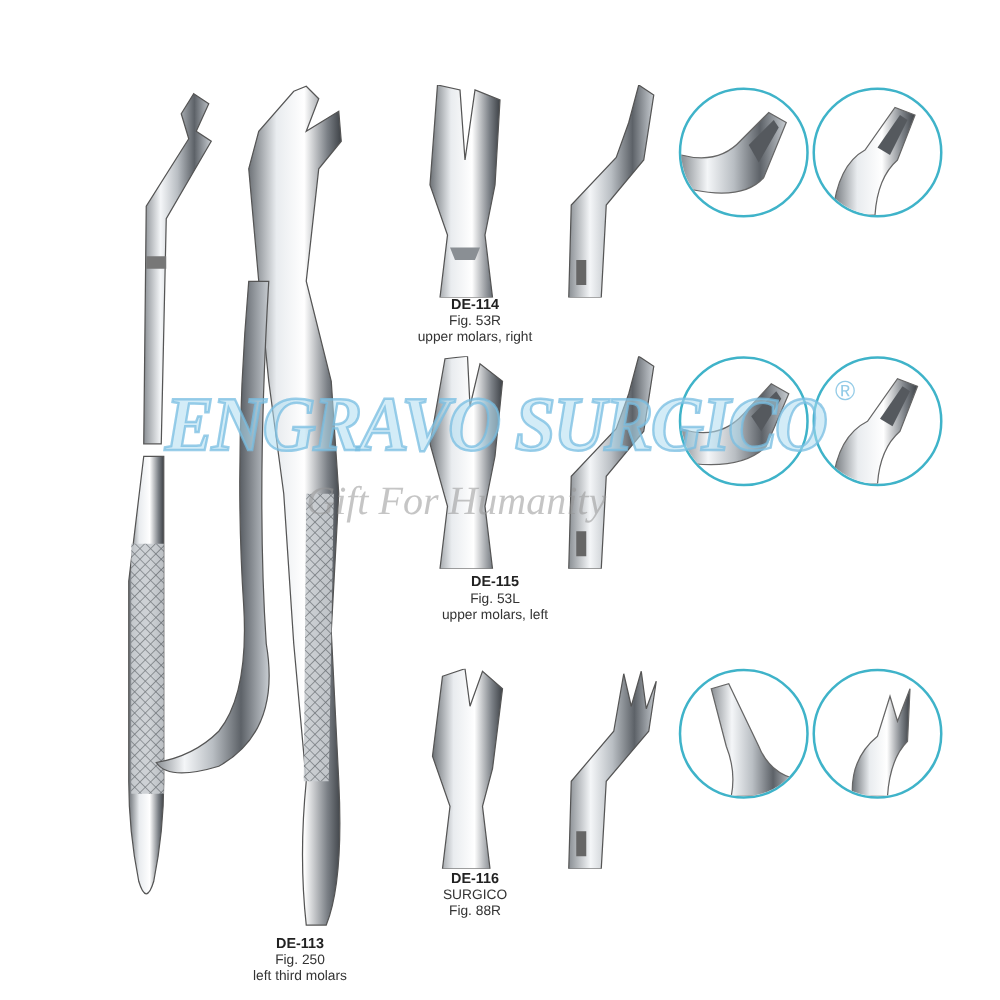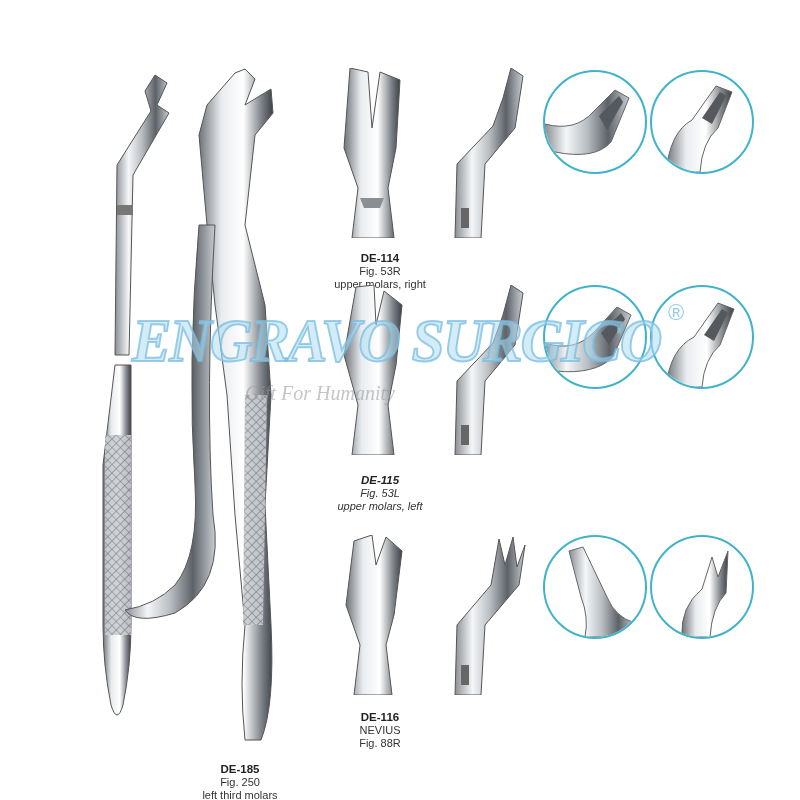--- a/index.html
+++ b/index.html
@@ -1,23 +1,23 @@
 <!DOCTYPE html>
 <html><head>
 <meta charset="utf-8">
 <style>
   html, body { margin:0; padding:0; background:#ffffff; }
   body { width:800px; height:800px; position:relative; overflow:hidden; font-family:"Liberation Sans", sans-serif; }
   .abs { position:absolute; }
   .label { position:absolute; text-align:center; color:#333; font-size:11px; line-height:13px; }
-  .label .code { font-weight:bold; font-size:11.5px; color:#222; display:block;margin-top:14px; }
+  .label .code { font-weight:bold; font-size:11.5px; color:#222; display:block; }
   .label .line { display:block; }
   .circle { position:absolute; width:104px; height:104px; border-radius:50%; border:2px solid #3fb3c9; background:#fff; overflow:hidden; box-sizing:border-box; }
   .watermark { position:absolute; left:118px; top:305px; font-family:"Liberation Serif", serif; font-style:italic; font-weight:bold; font-size:62px; letter-spacing:-2px; color:rgba(175,220,240,0.55); -webkit-text-stroke:2px rgba(120,190,225,0.75); transform:scaleX(0.95); white-space:nowrap; }
-  .watermark-sub { position:absolute; left:245px; top:382px; font-family:"Liberation Serif", serif; font-style:italic; font-size:20px; color:rgba(150,150,150,0.55); white-space:nowrap; }
+  .watermark-sub { position:absolute; left:245px; top:382px; font-family:"Liberation Serif", serif; font-style:italic; font-size:32px; color:rgba(150,150,150,0.55); white-space:nowrap; }
   .reg { position:absolute; left:668px; top:300px; font-size:22px; color:rgba(120,190,225,0.8); }
   svg { display:block; }
 </style>
 </head>
 <body>
 
 <div class="abs" style="left:95px; top:65px; width:230px; height:680px;">
   <svg width="230" height="680" viewBox="0 0 230 680">
     <defs>
       <linearGradient id="steelV" x1="0" x2="1" y1="0" y2="0">
@@ -98,21 +98,21 @@
     <path d="M0 56 Q30 66 50 44 L72 20 L86 28 L68 70 Q50 88 10 84 L0 82 Z" fill="url(#steelV)" stroke="#666" stroke-width="1"></path>
     <path d="M56 46 L76 26 L80 32 L64 58 Z" fill="#55595e"></path>
   </svg>
 </div>
 <div class="circle" style="left:650px; top:285px;">
   <svg width="100" height="100" viewBox="0 0 100 100">
     <path d="M14 100 Q18 62 42 50 L66 16 L82 22 L68 58 Q52 72 50 100 Z" fill="url(#steelV2)" stroke="#666" stroke-width="1"></path>
     <path d="M52 48 L70 22 L76 26 L62 54 Z" fill="#55595e"></path>
   </svg>
 </div>
-<div class="label" style="left:315px; top:460px; width:130px;font-style:italic;">
+<div class="label" style="left:331px; top:460px; width:130px;">
   <span class="code">DE-115</span>
   <span class="line">Fig. 53L</span>
   <span class="line">upper molars, left</span>
 </div>
 
 <div class="abs" style="left:330px; top:535px; width:90px; height:160px;">
   <svg width="90" height="160" viewBox="0 0 90 160">
     <path d="M24 6 L42 0 L46 30 L56 2 L72 16 L64 80 L56 110 L62 160 L24 160 L30 110 L16 70 Z" fill="url(#steelV2)" stroke="#555" stroke-width="1"></path>
   </svg>
 </div>
@@ -127,25 +127,25 @@
     <path d="M24 14 L38 10 L62 60 Q70 80 90 86 L90 100 L40 100 Q44 80 36 60 Z" fill="url(#steelV)" stroke="#666" stroke-width="1"></path>
   </svg>
 </div>
 <div class="circle" style="left:650px; top:535px;">
   <svg width="100" height="100" viewBox="0 0 100 100">
     <path d="M30 100 Q28 70 50 52 L60 20 L66 40 L76 14 L74 56 Q60 70 58 100 Z" fill="url(#steelV2)" stroke="#666" stroke-width="1"></path>
   </svg>
 </div>
 <div class="label" style="left:330px; top:697px; width:100px;text-align:center;">
   <span class="code">DE-116</span>
-  <span class="line">NEVIUS</span>
+  <span class="line">SURGICO</span>
   <span class="line">Fig. 88R</span>
 </div>
 
 <div class="label" style="left:175px; top:749px; width:130px;">
-  <span class="code">DE-185</span>
+  <span class="code">DE-113</span>
   <span class="line">Fig. 250</span>
   <span class="line">left third molars</span>
 </div>
 
 <div class="watermark">ENGRAVO SURGICO</div>
 <div class="reg">®</div>
 <div class="watermark-sub">Gift For Humanity</div>
 
 </body></html>

